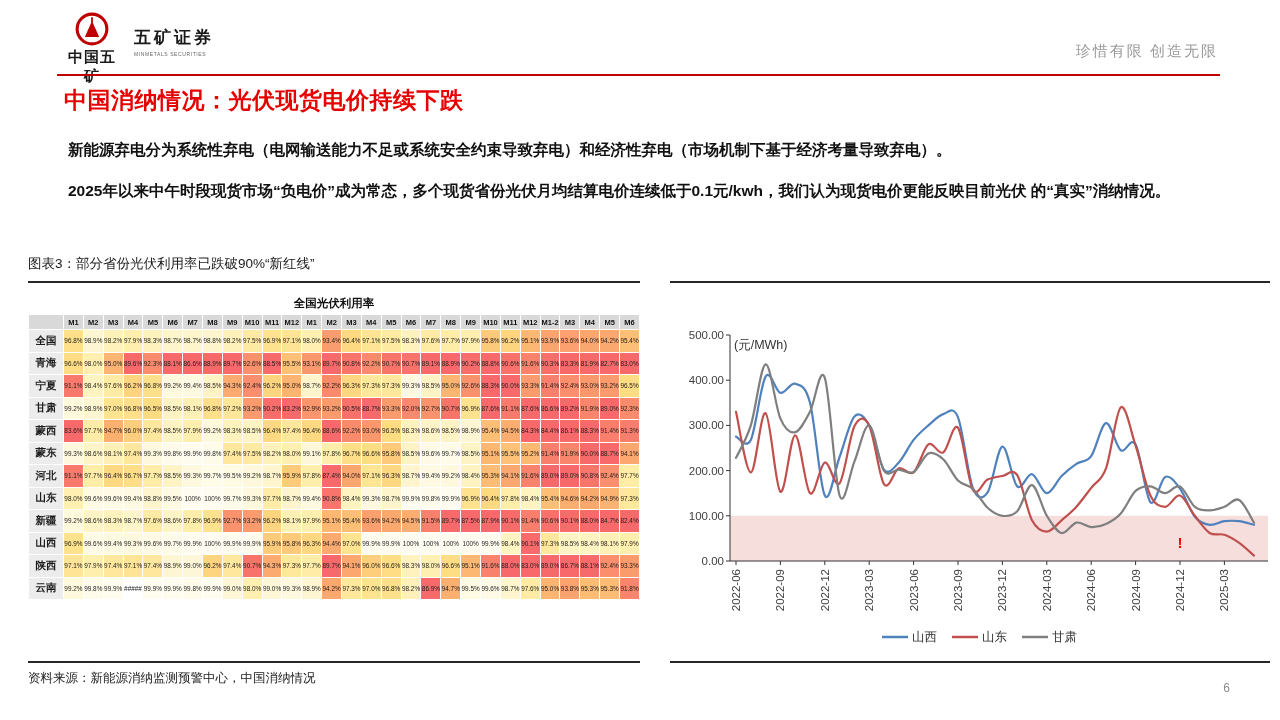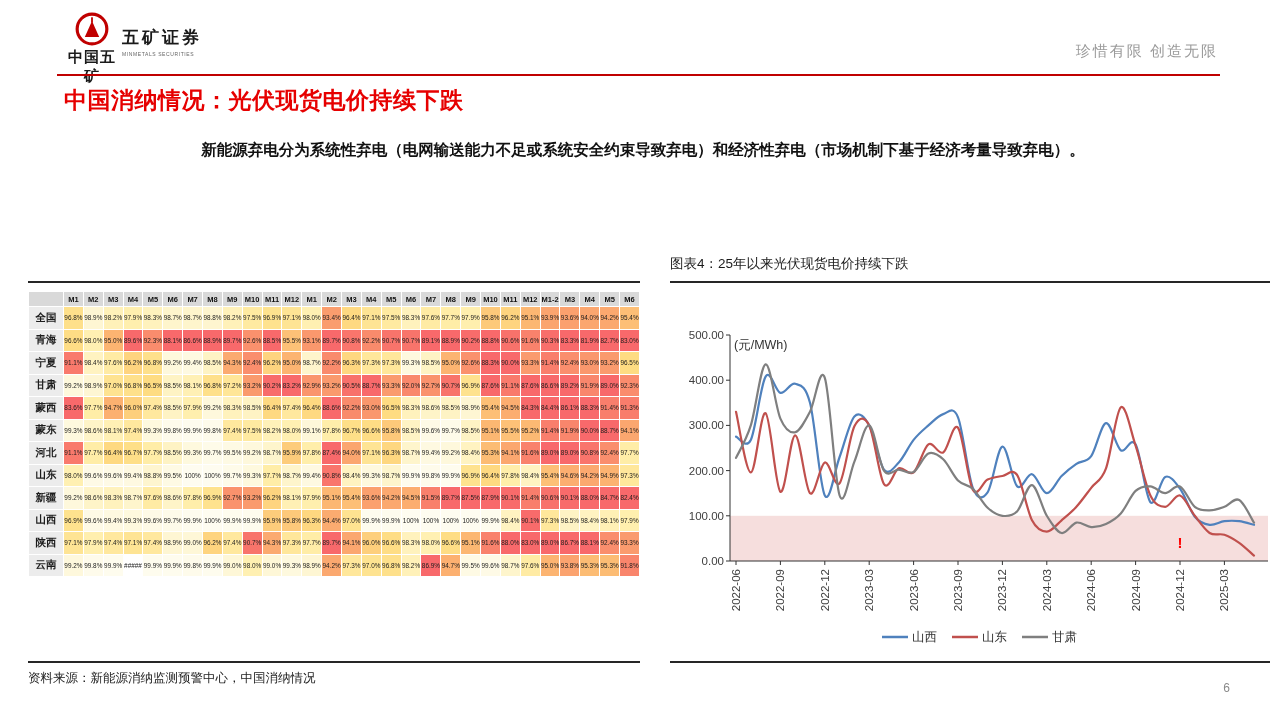--- a/index.html
+++ b/index.html
@@ -4,30 +4,30 @@
 <style>
   html,body{margin:0;padding:0;background:#fff;}
   .slide{position:relative;width:1280px;height:720px;background:#ffffff;overflow:hidden;
          font-family:"Liberation Sans","DejaVu Sans",sans-serif;}
 
   
   .logo{position:absolute;left:62px;top:11px;display:flex;align-items:flex-start;}
   .logo-left{width:60px;text-align:center;}
   .emblem{width:36px;height:36px;margin:0 auto;}
   .logo-cn{font-size:15px;font-weight:700;color:#1a1a1a;letter-spacing:1px;margin-top:1px;}
-  .logo-right{padding-top:15px;}
+  .logo-right{margin-left:12px;padding-top:15px;}
   .brand{font-size:17px;font-weight:700;color:#1a1a1a;letter-spacing:3px;}
   .brand-en{font-size:5px;color:#666;letter-spacing:0.6px;margin-top:2px;}
   .slogan{position:absolute;top:42px;right:62px;font-size:15px;color:#9a9a9a;letter-spacing:2px;}
   .red-rule{position:absolute;left:57px;right:60px;top:74px;height:2px;background:#C00000;}
 
   .page-title{position:absolute;left:64px;top:85px;font-size:23px;font-weight:700;color:#E60000;letter-spacing:0.5px;}
 
   .body-text{position:absolute;left:68px;top:134px;width:1150px;font-size:15.5px;font-weight:700;
-             color:#111;line-height:2.05;text-align:center;}
+             color:#111;line-height:2.05;}
   .body-text p{margin:0 0 9px 0;}
 
   
   .figure{position:absolute;top:255px;height:450px;}
   .figure.left{left:28px;width:612px;}
   .figure.right{left:670px;width:600px;}
   .fig-caption{font-size:13.5px;color:#1a1a1a;height:24px;}
   .fig-rule{position:absolute;left:0;right:0;height:2px;background:#262626;}
   .fig-rule.top{top:26px;}
   .fig-rule.bottom{top:406px;}
@@ -72,23 +72,25 @@
       <div class="brand-en">MINMETALS SECURITIES</div>
     </div>
   </div>
   <div class="slogan">珍惜有限  创造无限</div>
   <div class="red-rule"></div>
 
   <div class="page-title">中国消纳情况：光伏现货电价持续下跌</div>
 
   <div class="body-text">
     <p>新能源弃电分为系统性弃电（电网输送能力不足或系统安全约束导致弃电）和经济性弃电（市场机制下基于经济考量导致弃电）。</p>
+    <p>2025年以来中午时段现货市场“负电价”成为常态，多个现货省份光伏月均结算电价连续低于0.1元/kwh，我们认为现货电价更能反映目前光伏 的“真实”消纳情况。</p>
   </div>
 
   <div class="figure left">
+    <div class="fig-caption">图表3：部分省份光伏利用率已跌破90%“新红线”</div>
     <div class="fig-rule top"></div>
     <div class="table-wrap">
         <table class="heat">
           <colgroup>
             <col style="width:34px">
             <col>
             <col>
             <col>
             <col>
             <col>
@@ -111,20 +113,23 @@
             <col>
             <col>
             <col>
             <col>
             <col>
             <col>
             <col>
             <col>
           </colgroup>
           <tbody>
+            <tr class="t-title">
+              <td colspan="30">全国光伏利用率</td>
+            </tr>
             <tr class="t-months">
               <td class="lbl"></td>
               <td>M1</td>
               <td>M2</td>
               <td>M3</td>
               <td>M4</td>
               <td>M5</td>
               <td>M6</td>
               <td>M7</td>
               <td>M8</td>
@@ -535,21 +540,20 @@
               <td style="background:rgb(249,133,108)">91.8%</td>
             </tr>
           </tbody>
         </table>
       </div>
     <div class="fig-rule bottom"></div>
     <div class="fig-source">资料来源：新能源消纳监测预警中心，中国消纳情况</div>
   </div>
 
   <div class="figure right">
-    <div class="fig-caption">图表4：25年以来光伏现货电价持续下跌</div>
     <div class="fig-rule top"></div>
     <div class="chart-host"><svg width="600" height="336" viewBox="0 0 600 336">
           <rect x="60" y="200.8" width="538" height="45.2" fill="#F6DEDD"></rect>
           <line x1="60" y1="20" x2="60" y2="246" stroke="#333" stroke-width="1"></line>
           <line x1="60" y1="246" x2="598" y2="246" stroke="#333" stroke-width="1"></line>
           <text x="54" y="250.0" text-anchor="end" font-size="11.5" fill="#404040">0.00</text>
           <line x1="56" y1="246.0" x2="60" y2="246.0" stroke="#333" stroke-width="1"></line>
           <text x="54" y="204.8" text-anchor="end" font-size="11.5" fill="#404040">100.00</text>
           <line x1="56" y1="200.8" x2="60" y2="200.8" stroke="#333" stroke-width="1"></line>
           <text x="54" y="159.6" text-anchor="end" font-size="11.5" fill="#404040">200.00</text>

